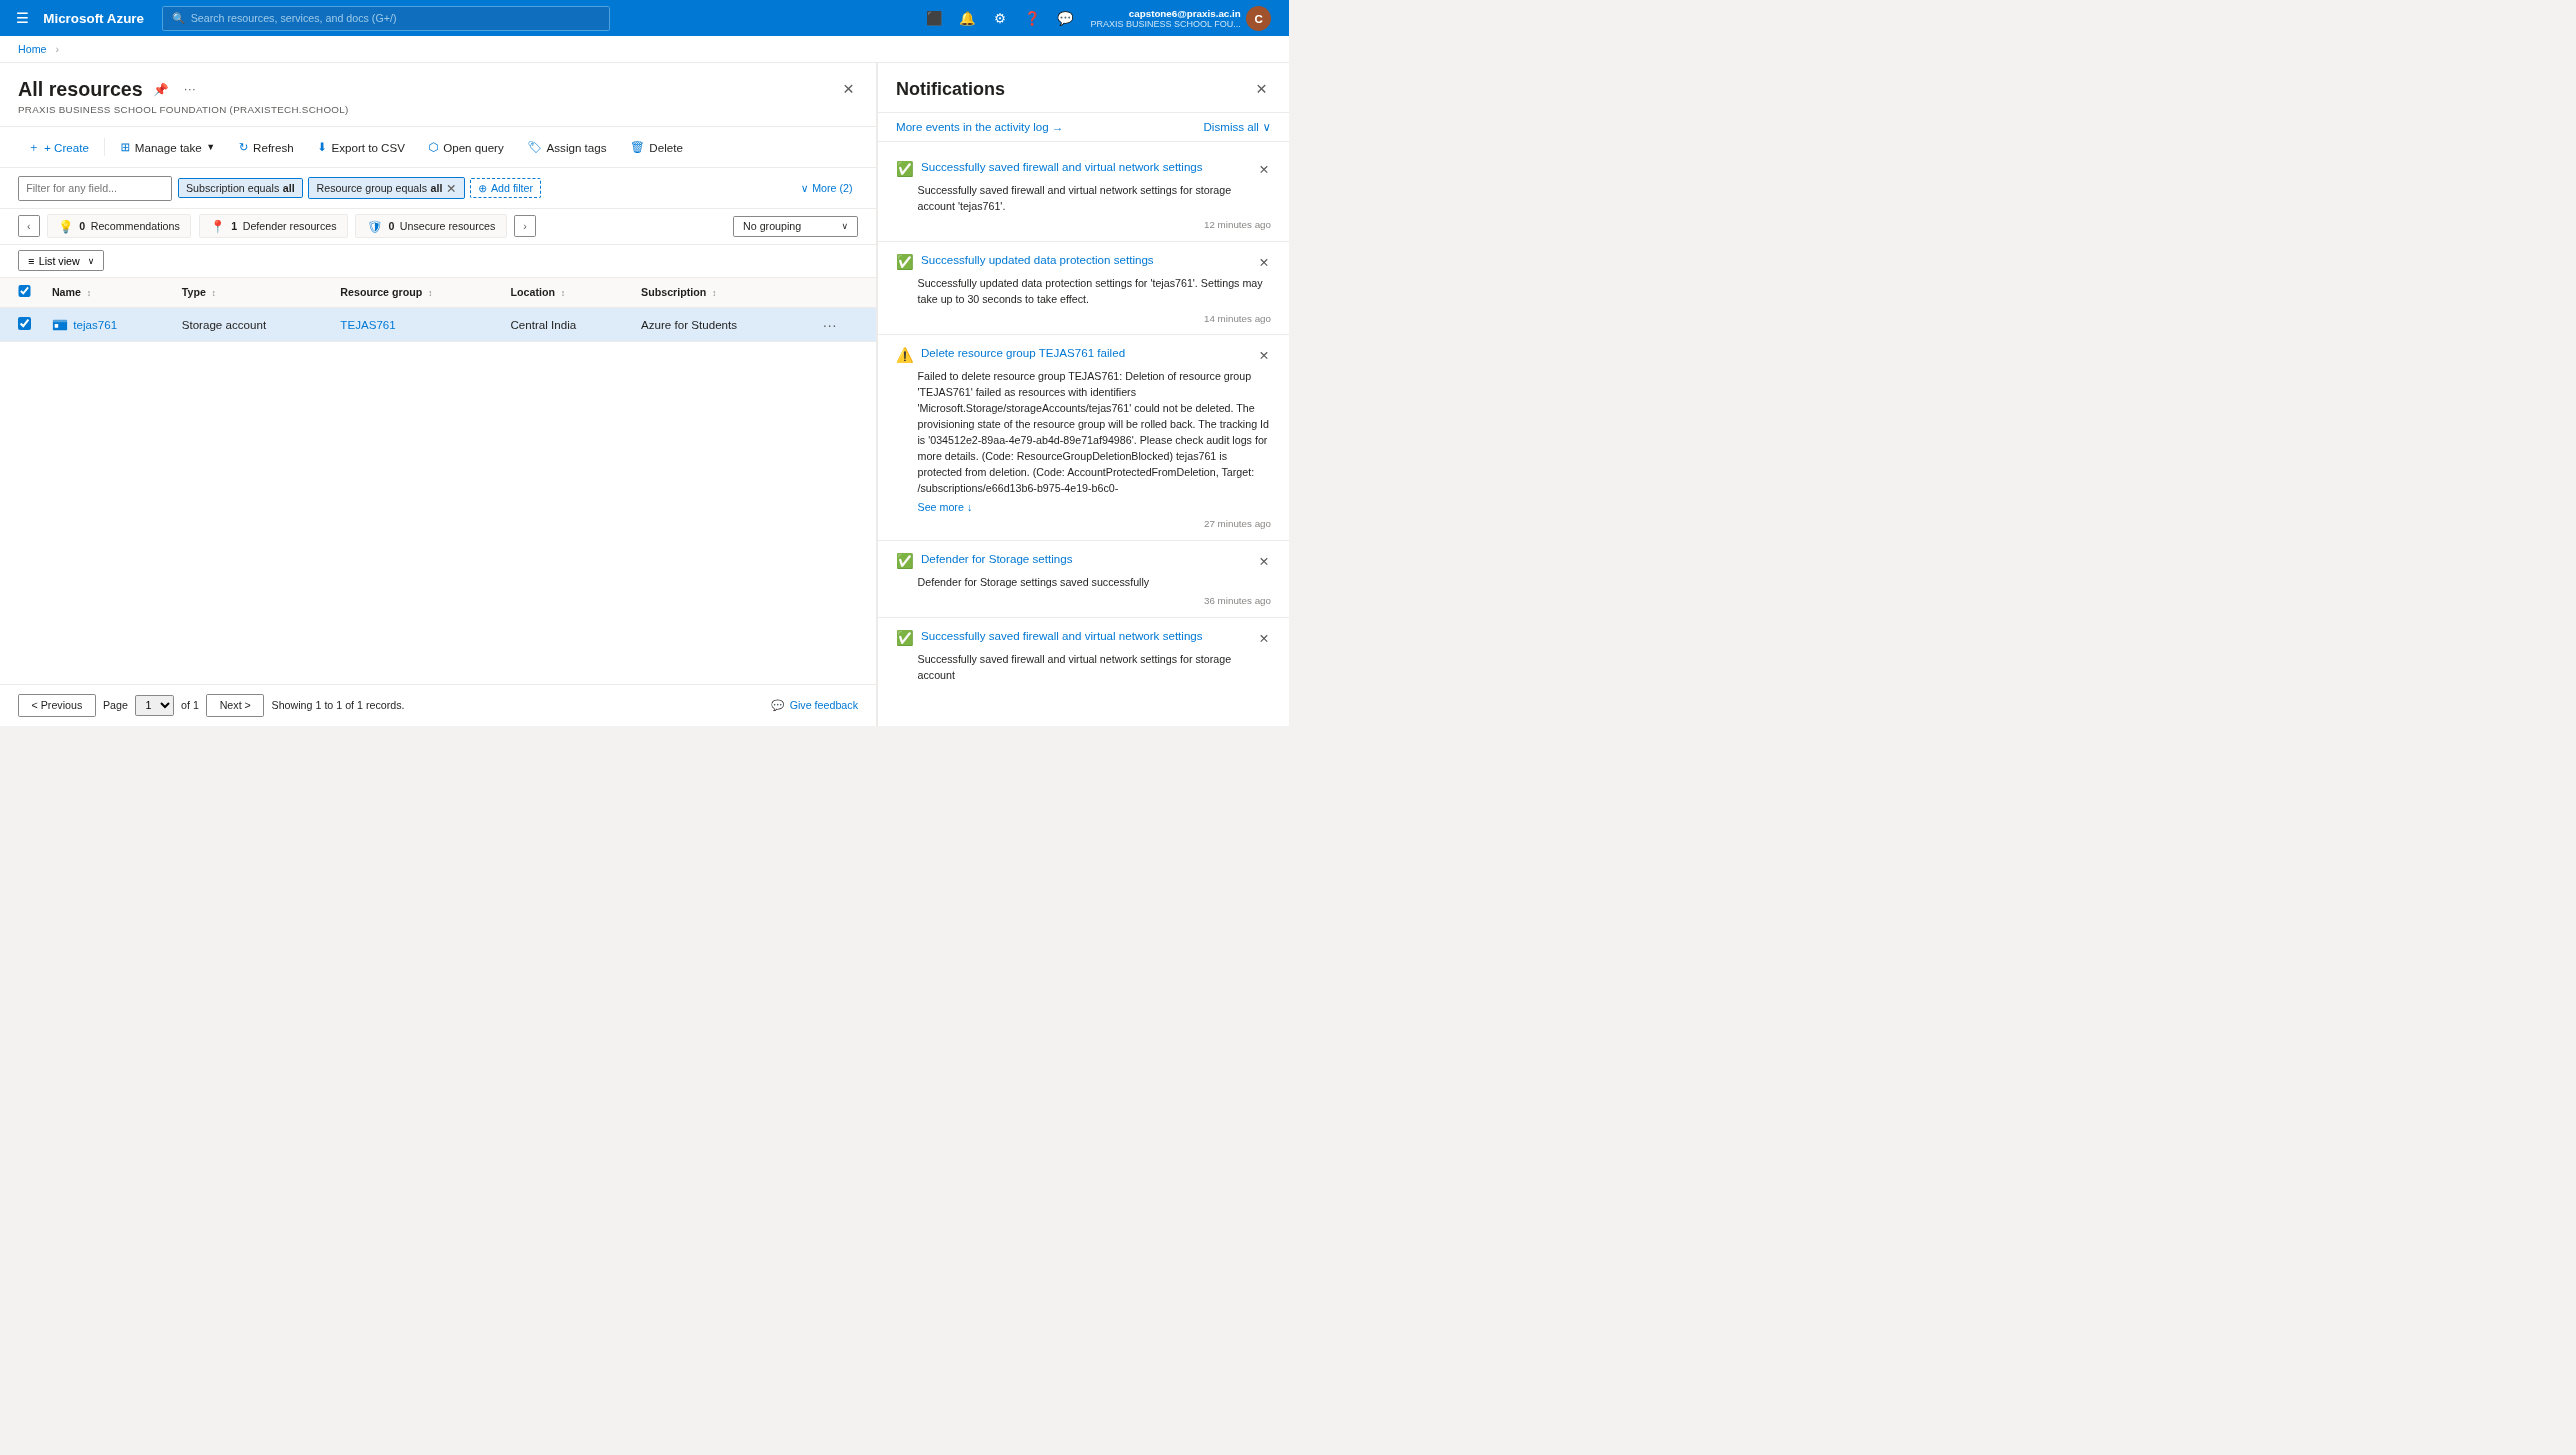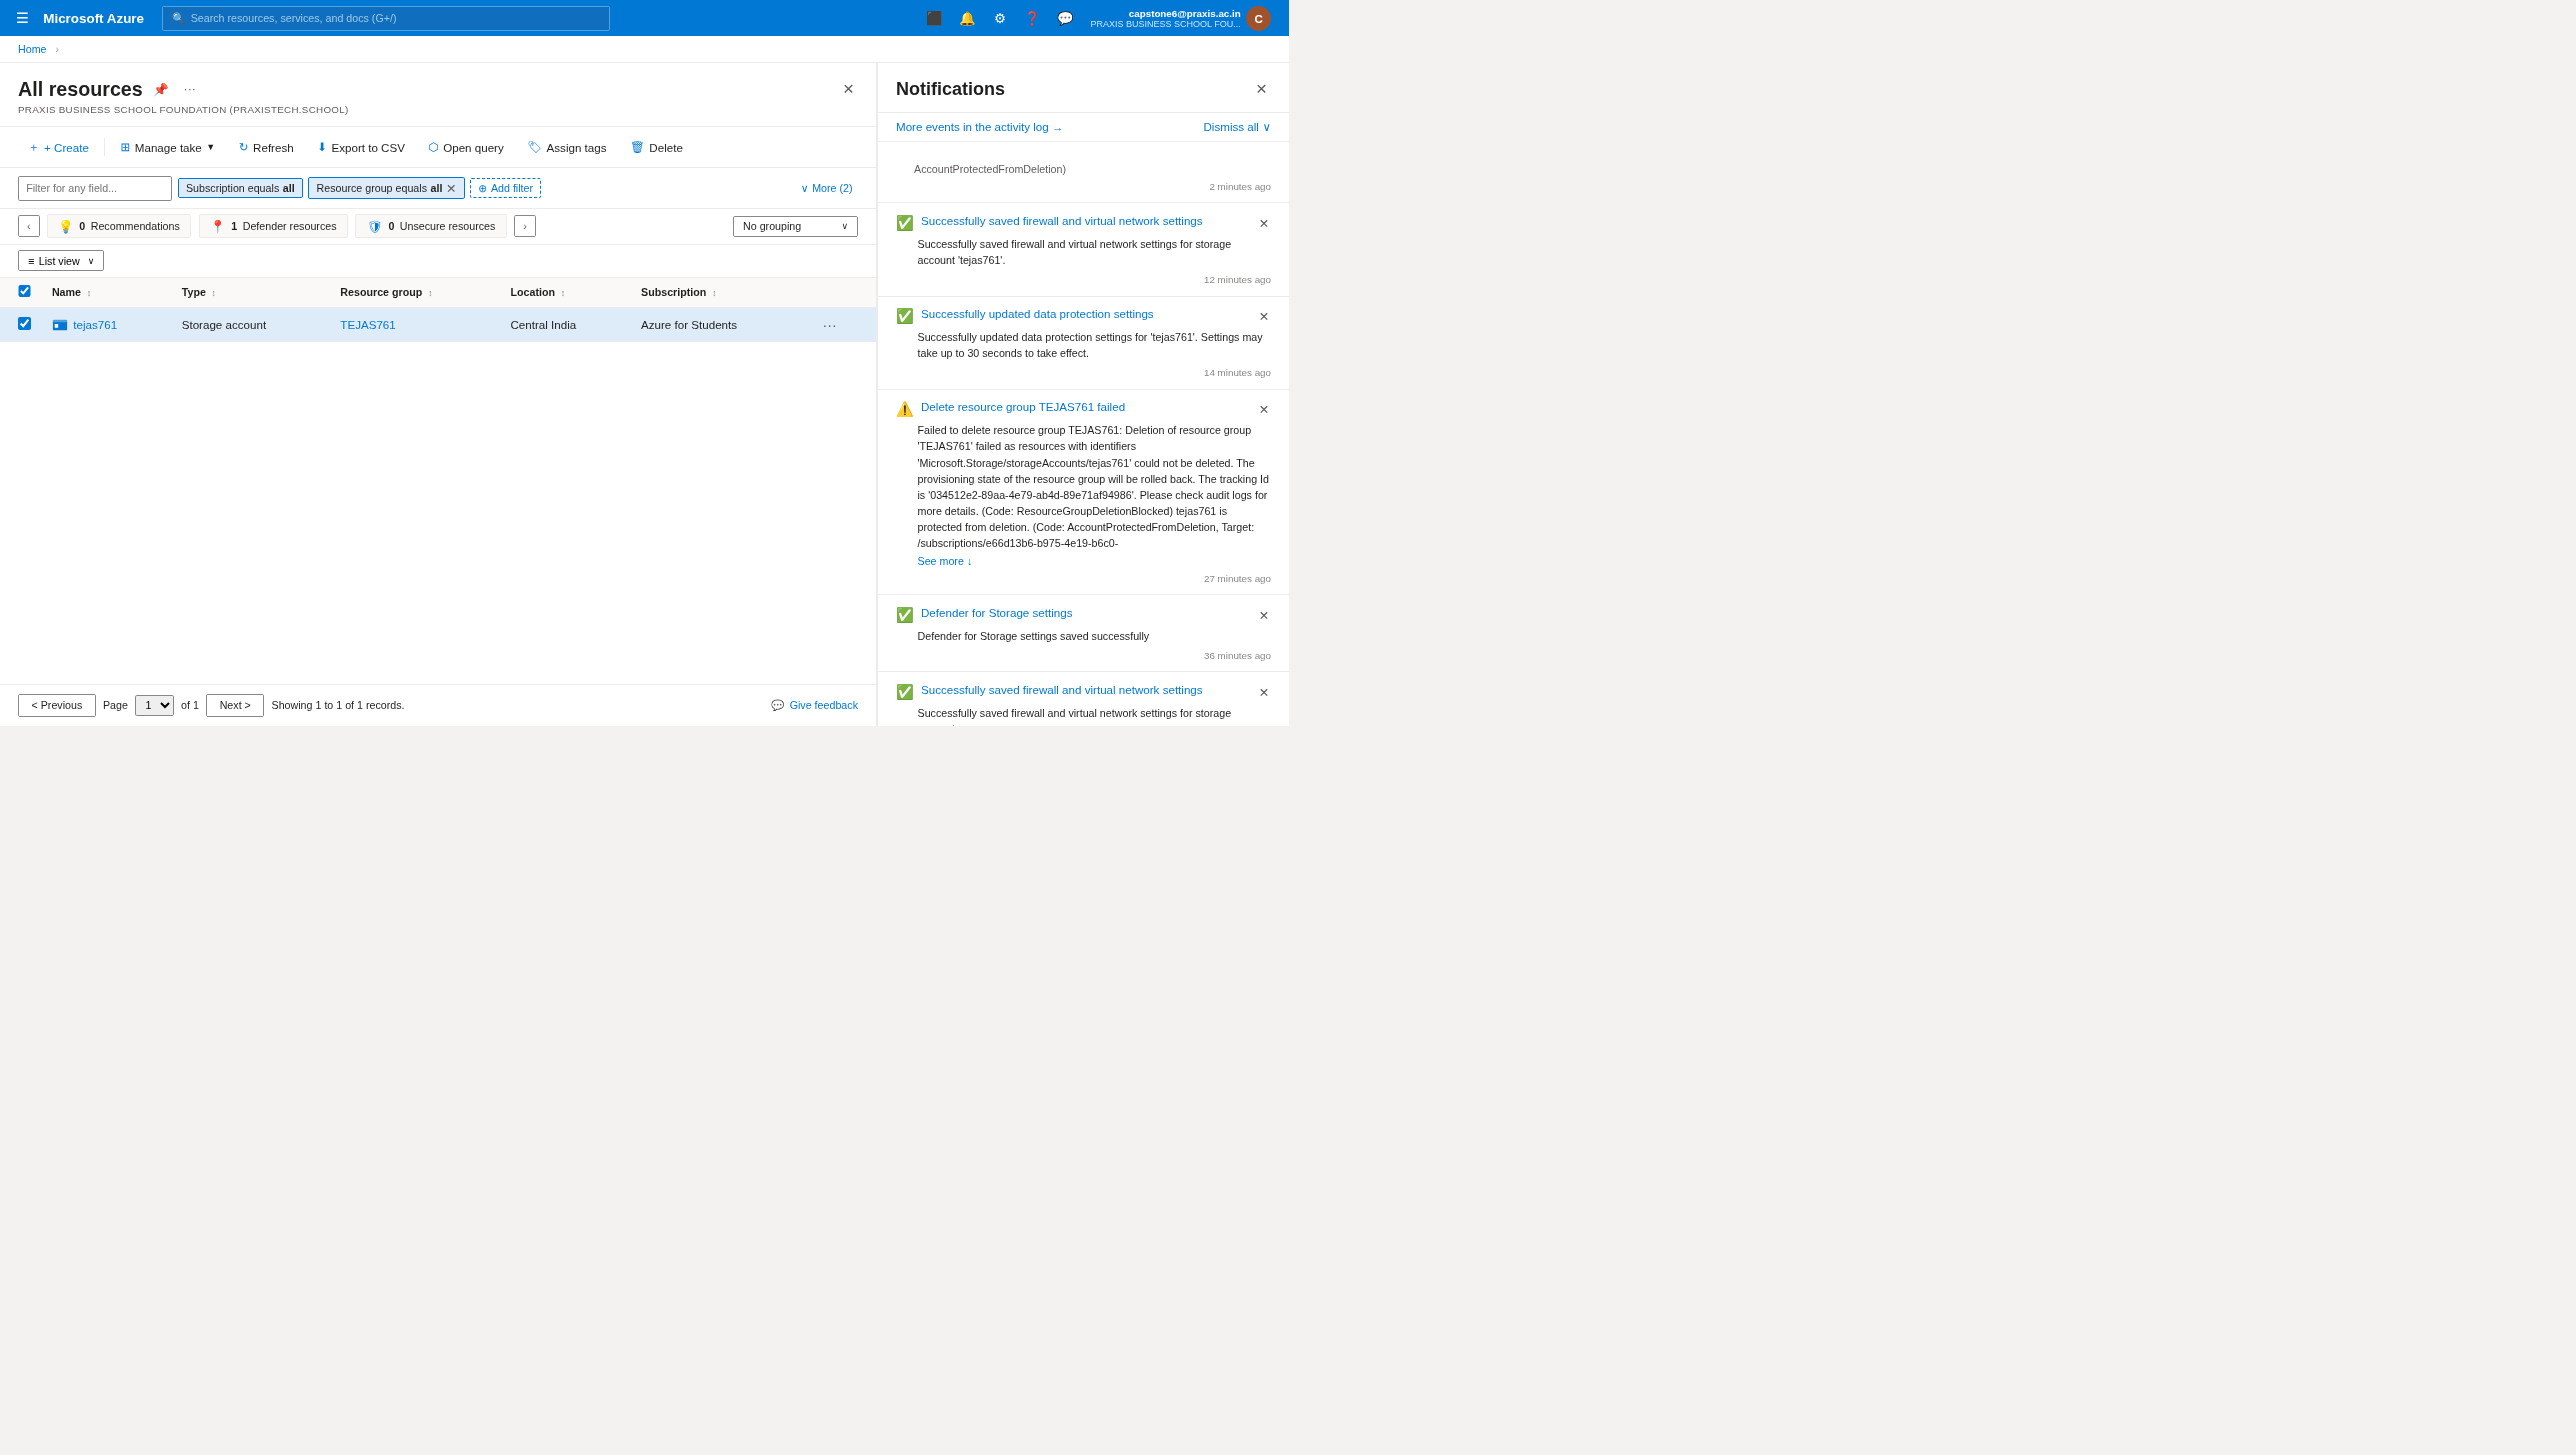--- a/index.html
+++ b/index.html
@@ -665,24 +665,20 @@
     <div class="notif-toolbar">
       <a class="activity-link">More events in the activity log →</a>
       <button class="dismiss-all-btn">
         <span>Dismiss all</span>
         <span>∨</span>
       </button>
     </div>
 
     <div class="notif-list">
 
-      <div class="notif-item">
-        <div class="notif-plain-text">AccountProtectedFromDeletion)</div>
-        <div class="notif-item-time">2 minutes ago</div>
-      </div>
 
       <div class="notif-item">
         <div class="notif-item-header">
           <span class="notif-status-icon success">✅</span>
           <span class="notif-item-title">Successfully saved firewall and virtual network settings</span>
           <span class="notif-item-close">✕</span>
         </div>
         <div class="notif-item-body">Successfully saved firewall and virtual network settings for storage account 'tejas761'.</div>
         <div class="notif-item-time">12 minutes ago</div>
       </div>

